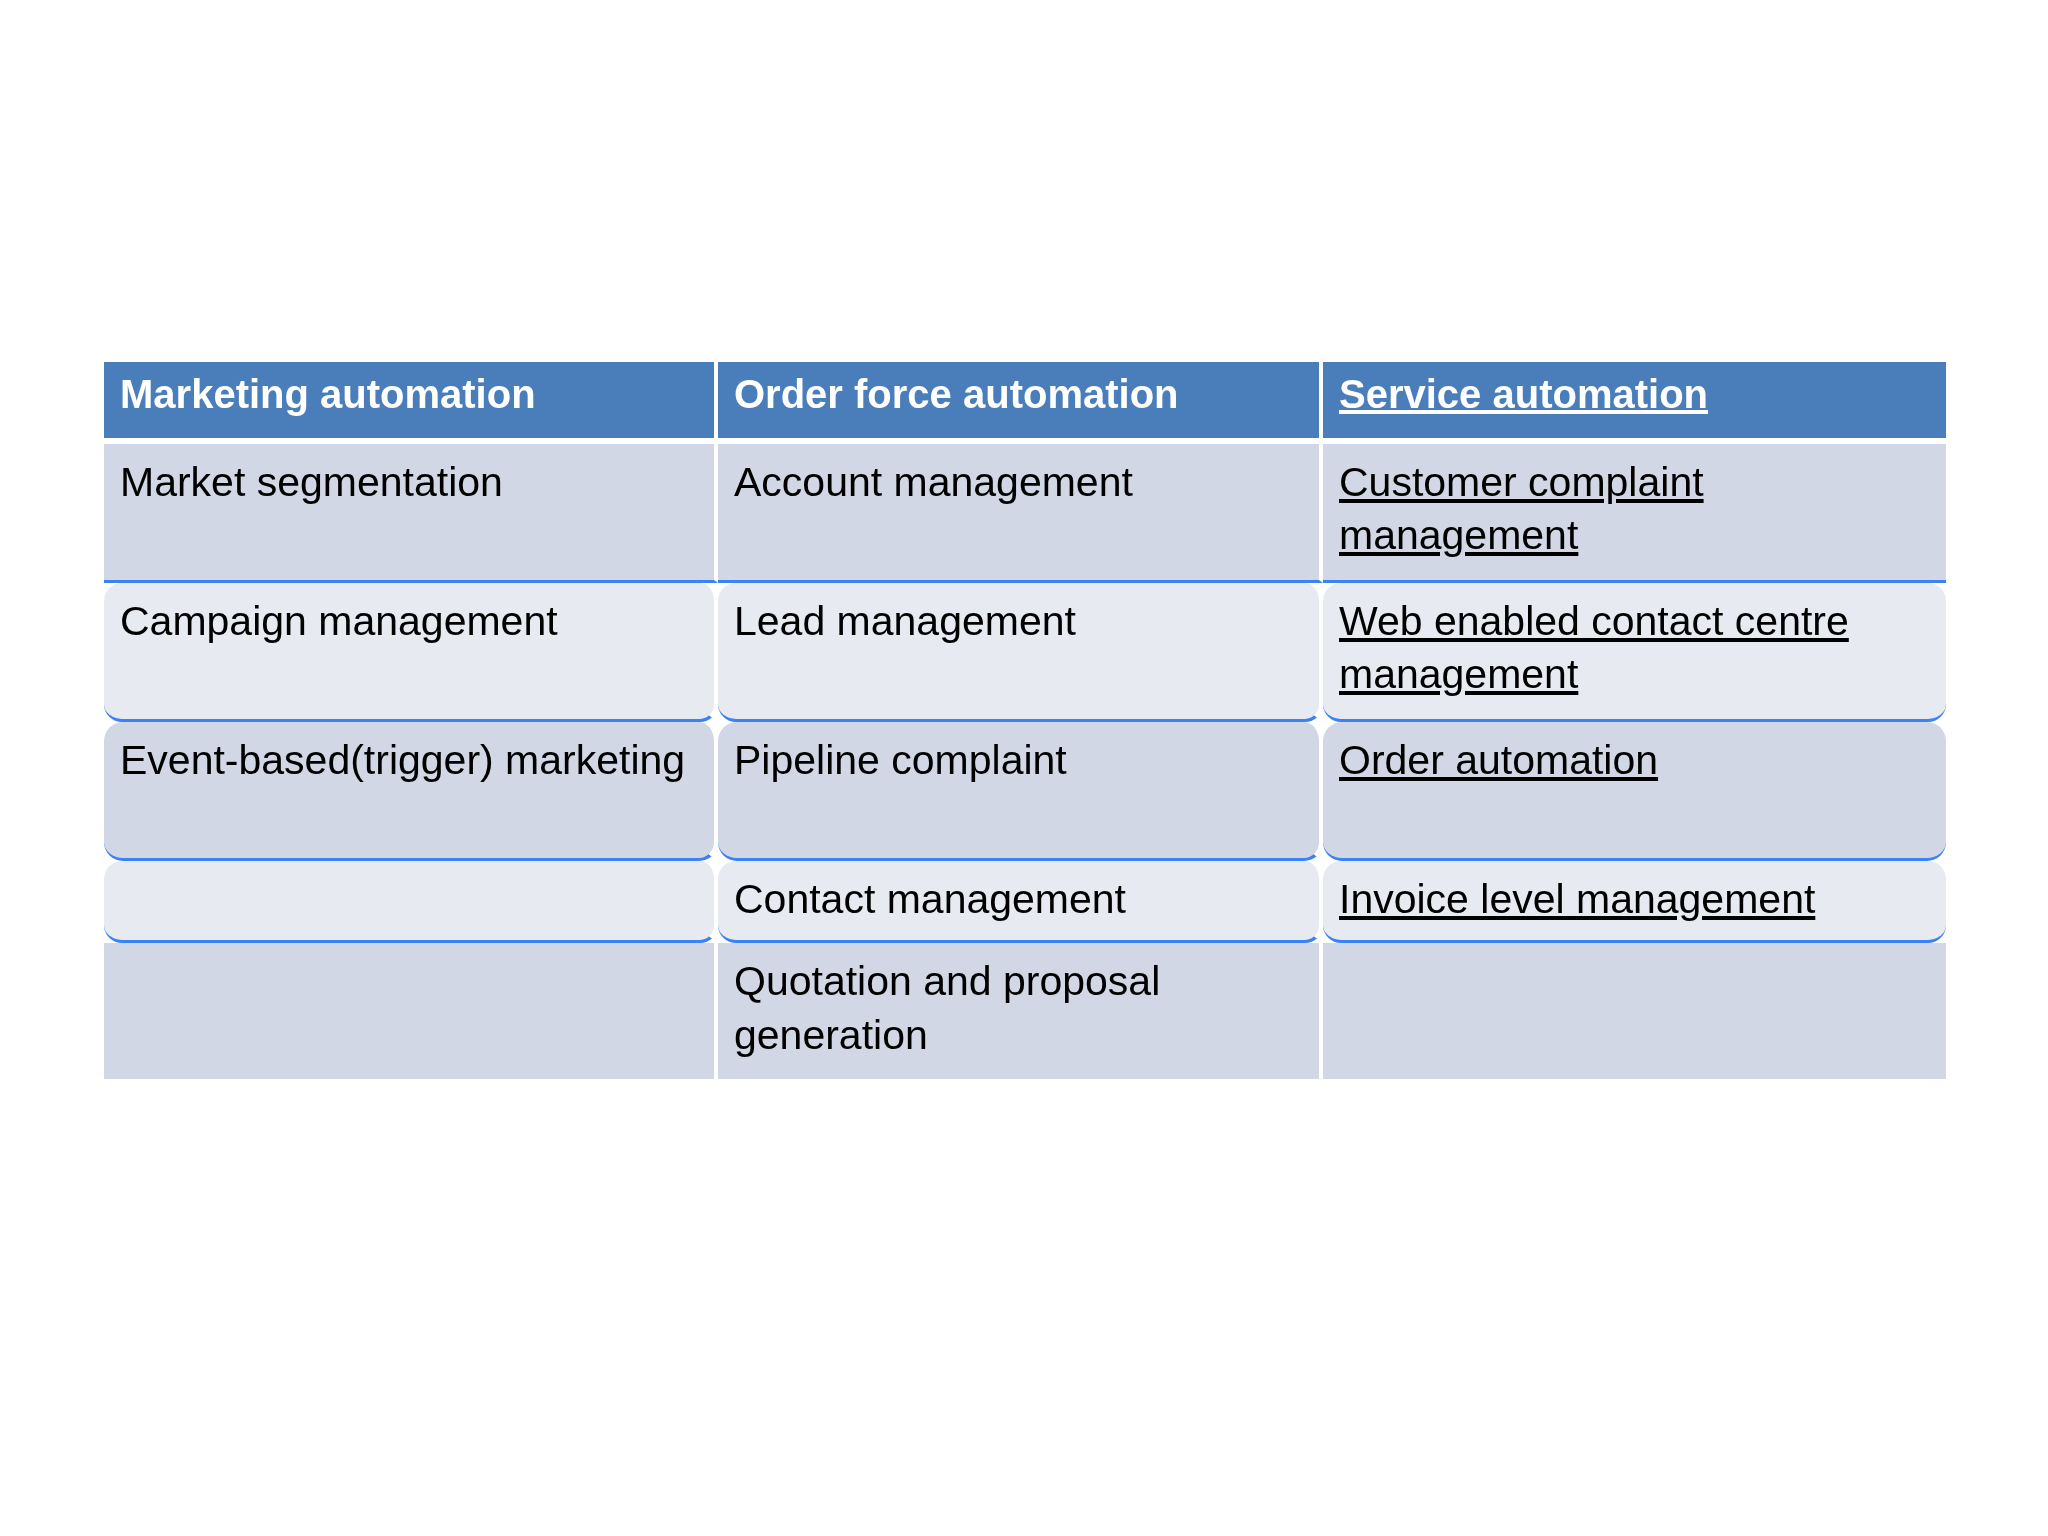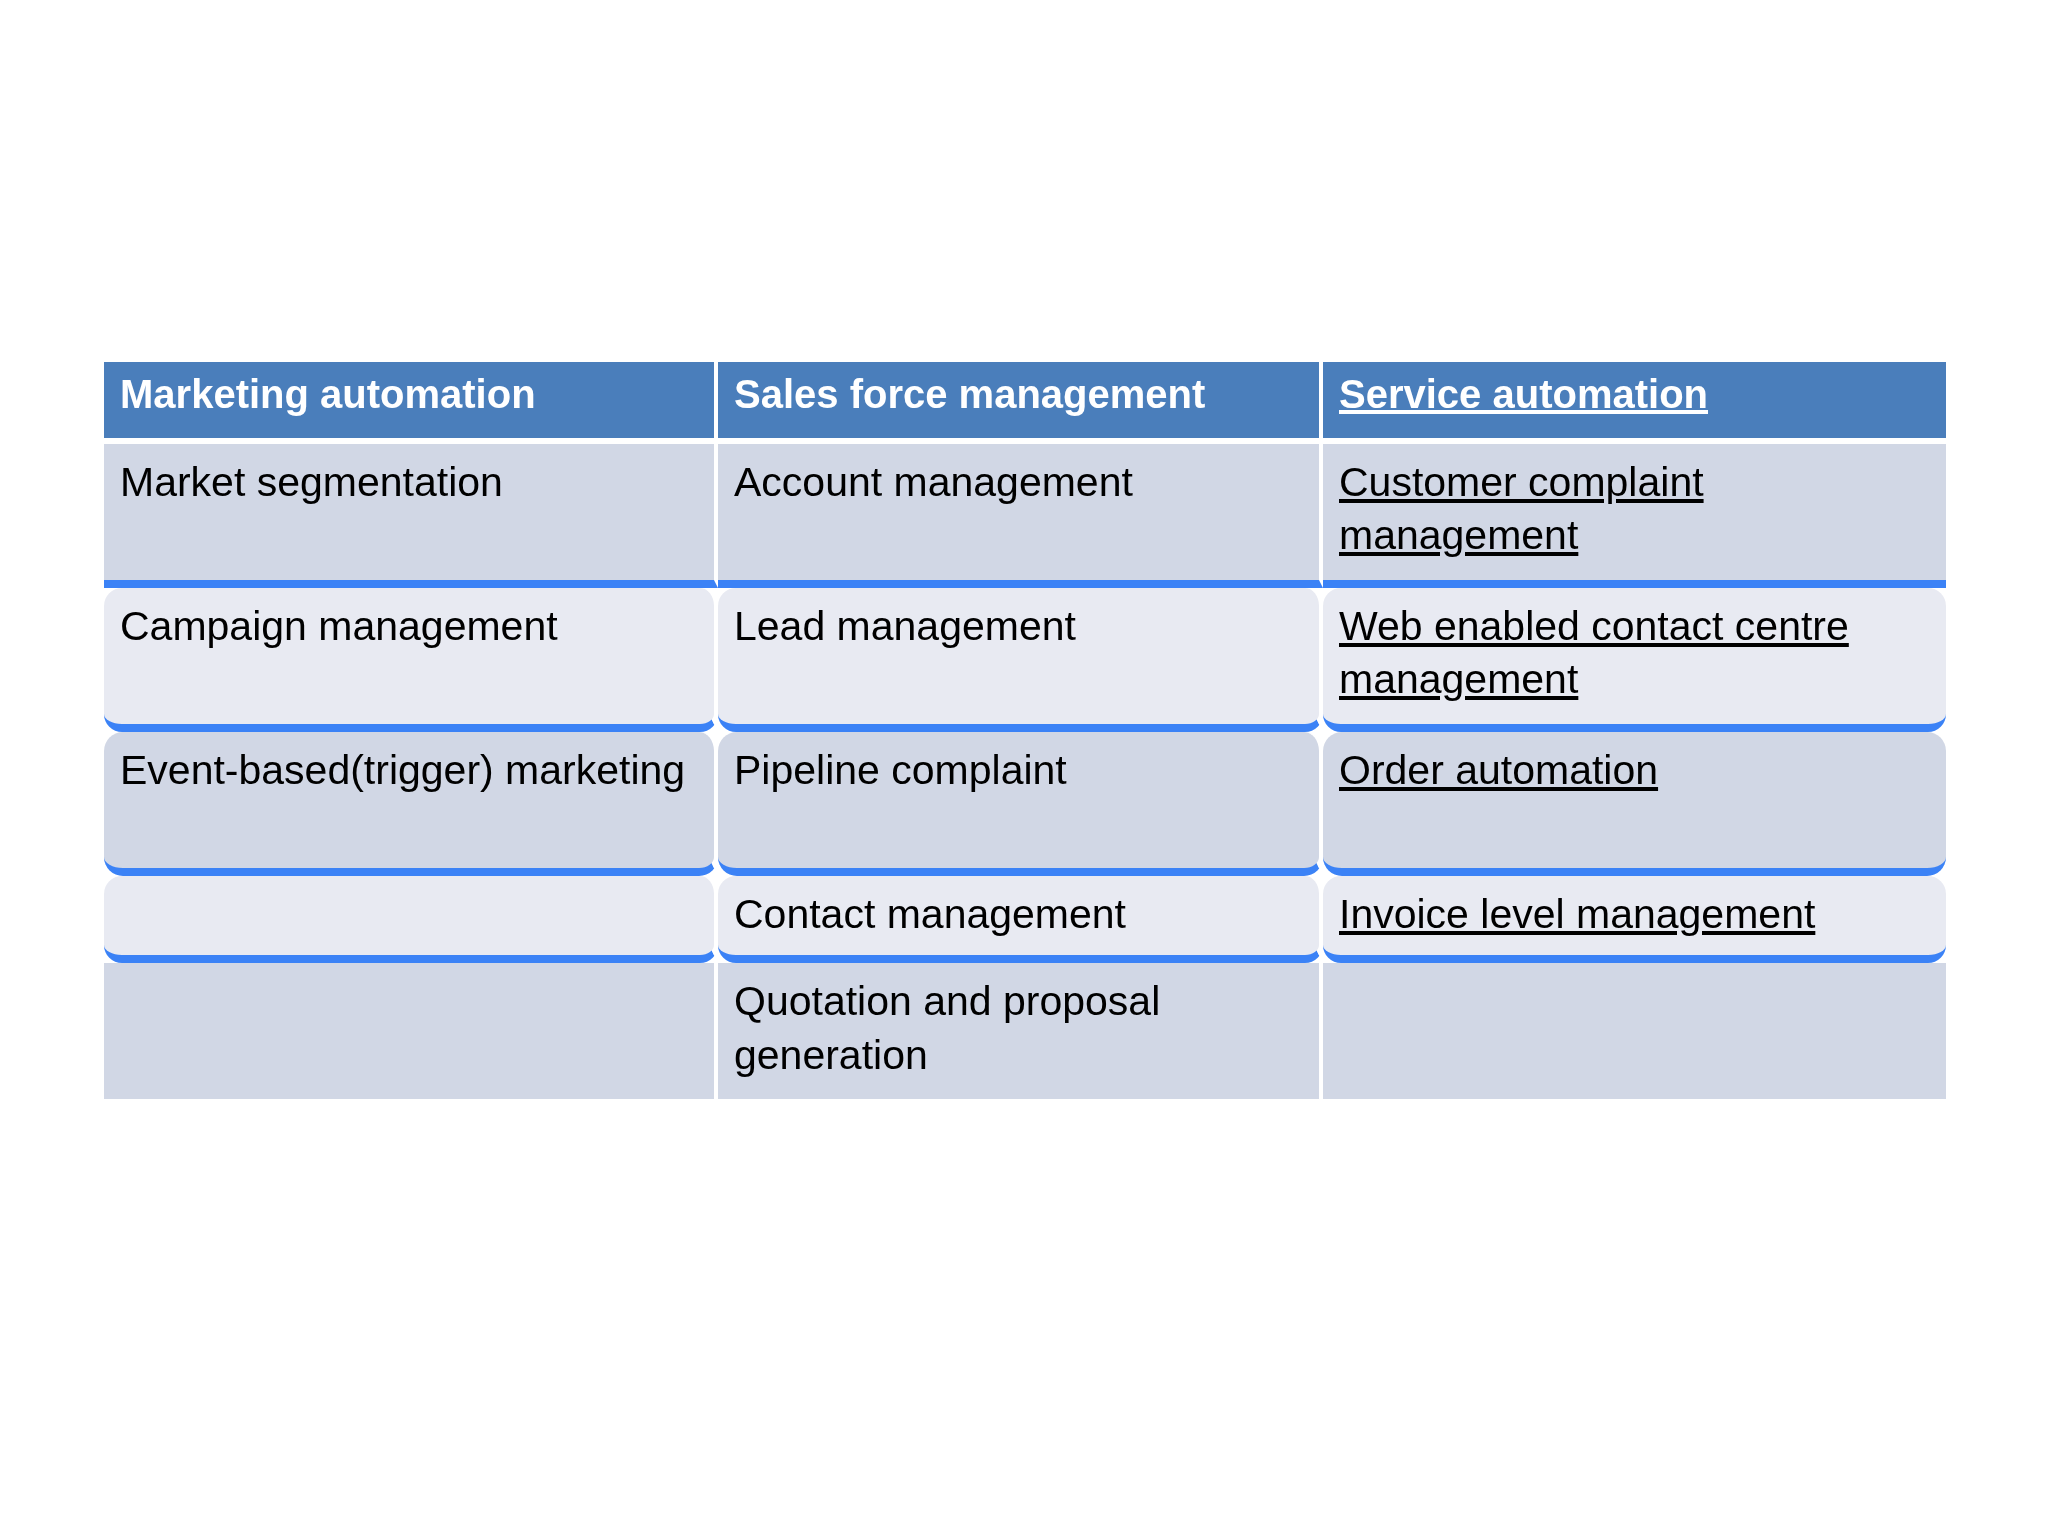--- a/index.html
+++ b/index.html
@@ -33,21 +33,21 @@
 
   .crm-table col.c1 { width: 614px; }
   .crm-table col.c2 { width: 605px; }
   .crm-table col.c3 { width: 623px; }
 
   .crm-table th,
   .crm-table td {
     vertical-align: top;
     padding: 12px 16px 14px 16px;
     border-right: 4px solid #ffffff;
-    border-bottom: 8px solid #3b82f6;
+    border-bottom: 3px solid #3b82f6;
     line-height: 1.30;
     word-wrap: break-word;
   }
 
   .crm-table th:last-child,
   .crm-table td:last-child {
     border-right: none;
     text-decoration: underline;
   }
 
@@ -103,21 +103,21 @@
   <table class="crm-table">
     <colgroup>
       <col class="c1">
       <col class="c2">
       <col class="c3">
     </colgroup>
 
     <thead>
       <tr>
         <th>Marketing automation</th>
-        <th>Sales force management</th>
+        <th>Order force automation</th>
         <th>Service automation</th>
       </tr>
     </thead>
 
     <tbody>
 
       <tr class="band-dark r1">
         <td>Market segmentation</td>
         <td>Account management</td>
         <td>Customer complaint management</td>

